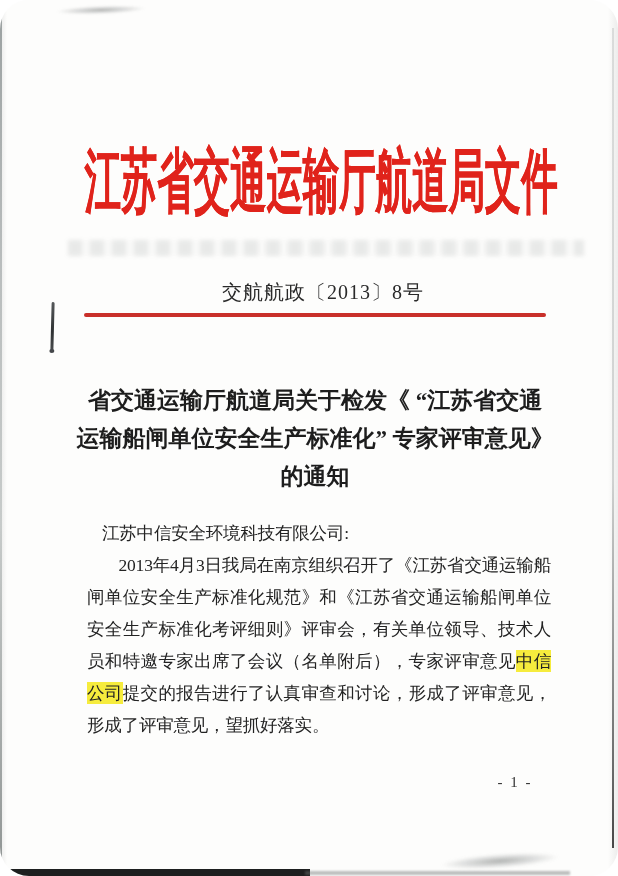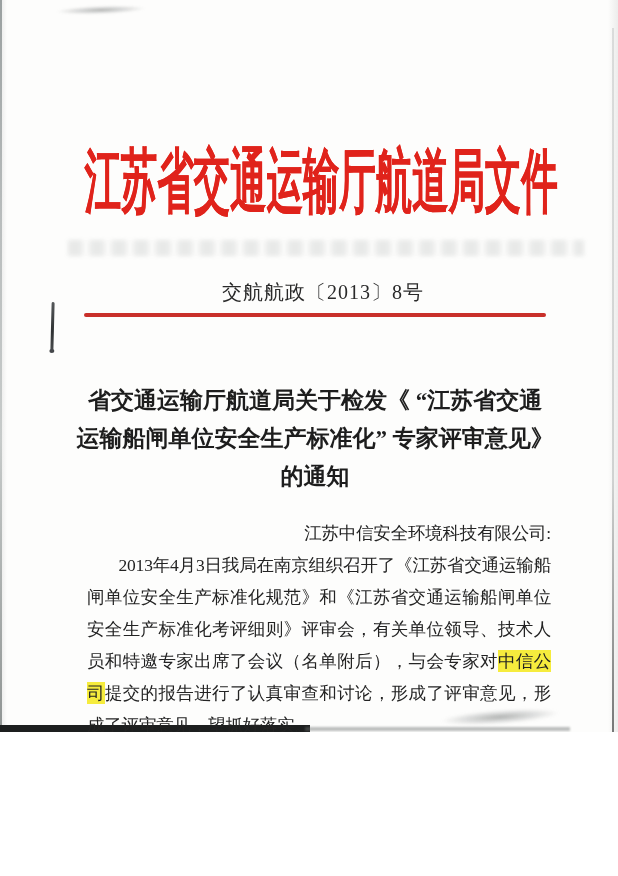--- a/index.html
+++ b/index.html
@@ -2,28 +2,29 @@
 <html><head>
 <meta charset="utf-8">
 <style>
   * { margin: 0; padding: 0; box-sizing: border-box; }
   html, body { background: #ffffff; }
   body { font-family: "Liberation Serif", "DejaVu Serif", serif; }
 
   .page {
     position: relative;
     width: 618px;
-    height: 732px;
+    height: 876px;
     margin: 0 auto;
     background:
       linear-gradient(to right, rgba(60,60,60,0.10) 0px, rgba(0,0,0,0) 7px),
       linear-gradient(to left, rgba(90,90,90,0.10) 0px, rgba(0,0,0,0) 10px),
       #fdfdfc;
     overflow: hidden;
     color: #222;
+    border-radius: 29px;
   }
 
   
   .edge-left {
     position: absolute; left: 0; top: 0; width: 2px; height: 100%;
     background: linear-gradient(to bottom, #9aa0a0 0%, #b9bdbd 30%, #c7cbca 60%, #8f9493 100%);
   }
   .edge-right {
     position: absolute; right: 4px; top: 28px; width: 2px; height: 820px;
     background: linear-gradient(to bottom,
@@ -93,21 +94,21 @@
     text-align: center; font-weight: bold; color: #1d1d1d;
     font-size: 23px; line-height: 38px; letter-spacing: 0px;
   }
 
   
   .body-block {
     position: absolute; left: 87px; top: 517px; width: 464px;
     font-size: 17.5px; line-height: 32px; color: #232323;
     letter-spacing: -0.2px; text-align: justify;
   }
-  .salutation { text-align: right; margin-left: 15px; }
+  .salutation { text-align: left; margin-left: 15px; }
   .paragraph { text-indent: 1.8em; }
   .hl {
     background: #f6ec3d;
     padding: 1px 0;
   }
 
   .page-number {
     position: absolute; top: 774px; left: 480px; width: 70px;
     text-align: center; font-size: 15px; letter-spacing: 2px; color: #333;
   }
@@ -135,18 +136,18 @@
   <div class="red-rule"></div>
 
   <div class="notice-title">
     <div>省交通运输厅航道局关于检发《 “江苏省交通</div>
     <div>运输船闸单位安全生产标准化” 专家评审意见》</div>
     <div>的通知</div>
   </div>
 
   <div class="body-block">
     <div class="salutation">江苏中信安全环境科技有限公司:</div>
-    <div class="paragraph"><span>2013年4月3日我局在南京组织召开了《江苏省交通运输船闸单位安全生产标准化规范》和《江苏省交通运输船闸单位安全生产标准化考评细则》评审会，有关单位领导、技术人员和特邀专家出席了会议（名单附后），与会专家对</span><span class="hl">中信公司</span><span>提交的报告进行了认真审查和讨论，形成了评审意见，形成了评审意见，望抓好落实。</span></div>
+    <div class="paragraph"><span>2013年4月3日我局在南京组织召开了《江苏省交通运输船闸单位安全生产标准化规范》和《江苏省交通运输船闸单位安全生产标准化考评细则》评审会，有关单位领导、技术人员和特邀专家出席了会议（名单附后），专家评审意见</span><span class="hl">中信公司</span><span>提交的报告进行了认真审查和讨论，形成了评审意见，形成了评审意见，望抓好落实。</span></div>
   </div>
 
   <div class="page-number">- 1 -</div>
 
 </div>
 
 </body></html>

